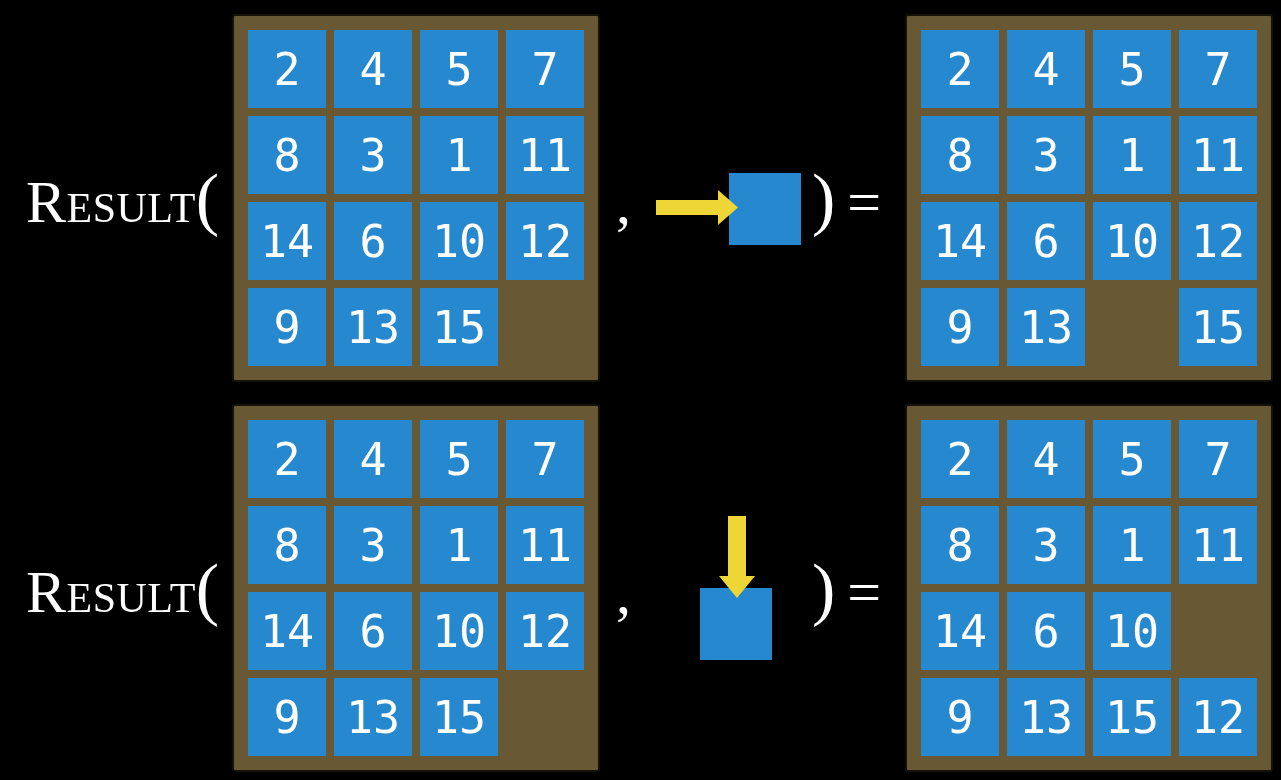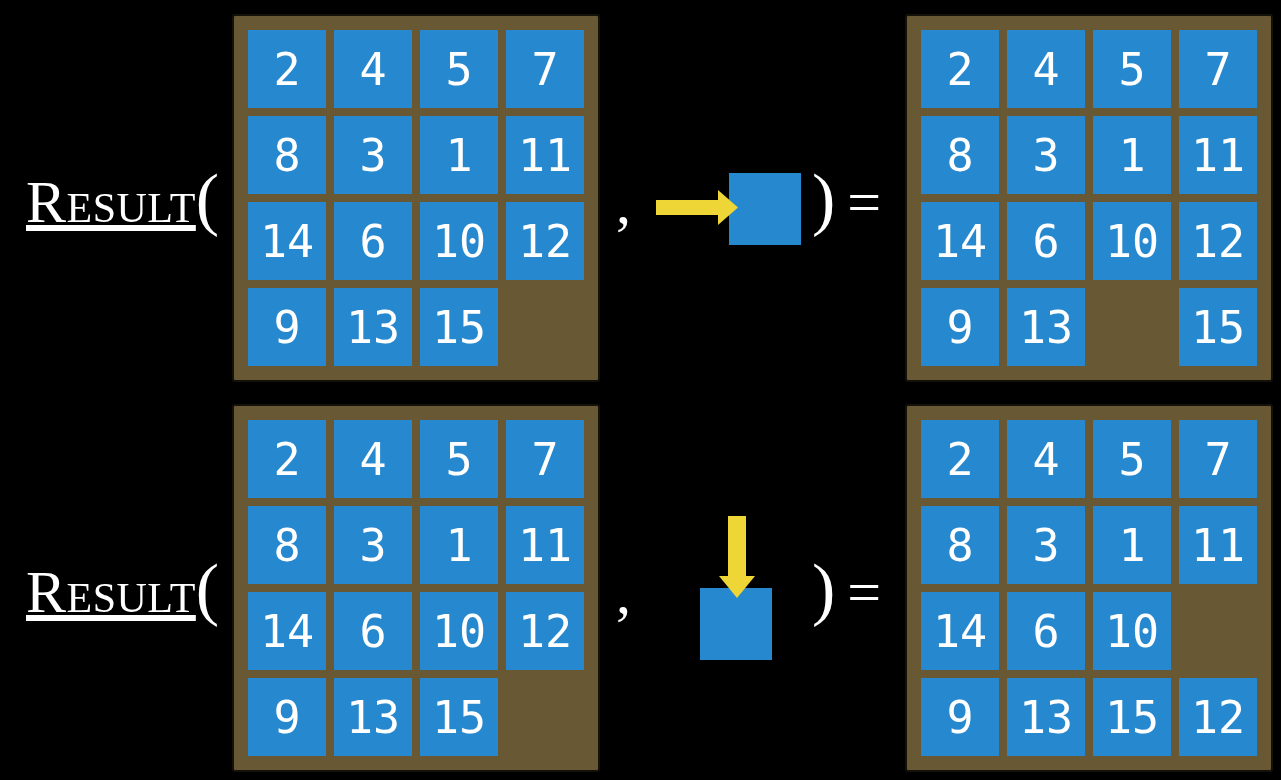--- a/index.html
+++ b/index.html
@@ -29,21 +29,21 @@
     display:flex; align-items:center; justify-content:center;
     user-select:none;
   }
   .tile:empty { background:transparent; }
   .label {
     position:absolute;
     font-size:60px; line-height:1;
     white-space:nowrap;
     color:var(--label-text,#fff);
   }
-  .sc { font-variant:small-caps; letter-spacing:0.5px;text-decoration:underline; }
+  .sc { font-variant:small-caps; letter-spacing:0.5px; }
   .big-paren { font-size:70px; line-height:1; }
   .eq { margin-left:12px; }
   .action-square {
     position:absolute; width:72px; height:72px;
     background:var(--tile,#2688CE); z-index:1;
   }
   .arrow-svg { position:absolute; z-index:2; fill:var(--arrow,#EFD637); }
 </style>
 </head>
 <body>

